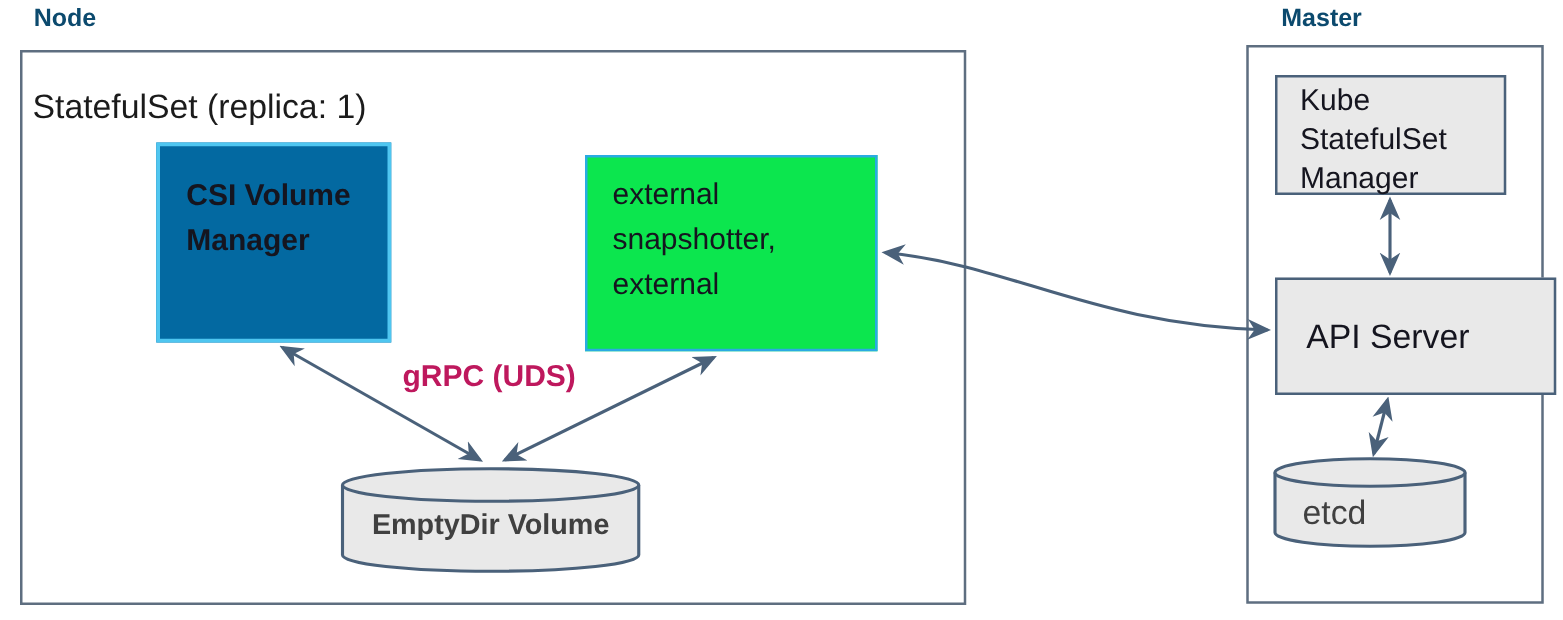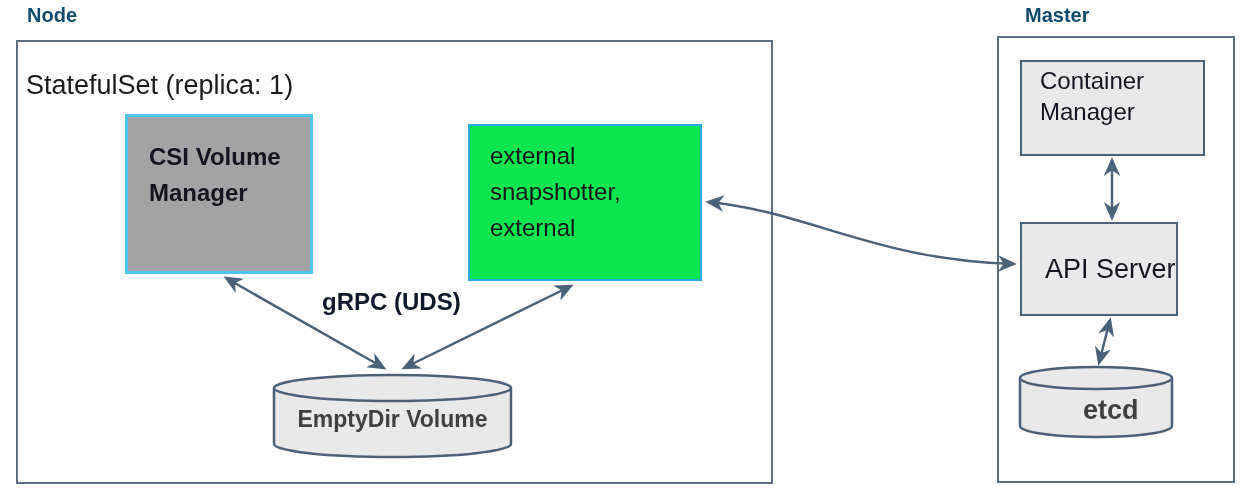--- a/index.html
+++ b/index.html
@@ -42,21 +42,21 @@
     box-sizing: border-box;
     z-index: 1;
     font-size: 24px;
     line-height: 36px;
     color: #15151f;
   }
   .component-box .line { display: block; white-space: nowrap; }
 
   .csi-box {
     left: 125px; top: 114px; width: 188px; height: 160px;
-    background: #a3a3a3;
+    background: #0369a1;
     border: 3px solid #4fc6f0;
     padding: 22px 0 0 21px;
     font-weight: 600;
   }
   .sidecar-box {
     left: 468px; top: 124px; width: 234px; height: 157px;
     background: #0ce64e;
     border: 2px solid #29abe2;
     padding: 12px 0 0 20px;
     font-weight: 400;
@@ -64,48 +64,47 @@
   .gray-box {
     background: #e9e9e9;
     border: 2px solid #4a617a;
   }
   .kcm-box {
     left: 1020px; top: 60px; width: 185px; height: 96px;
     padding: 3px 0 0 18px;
     line-height: 31px;
   }
   .api-box {
-    left: 1020px; top: 222px; width: 158px; height: 94px;
+    left: 1020px; top: 222px; width: 225px; height: 94px;
     font-size: 27px;
     line-height: 90px;
     padding-left: 23px;
   }
   .edge-label {
     font-size: 24px;
     font-weight: 700;
-    color: #0f172a;
+    color: #be185d;
     white-space: nowrap;
     z-index: 3;
   }
   .cyl-label {
     z-index: 3;
     color: #404040;
     white-space: nowrap;
   }
   .emptydir-label {
     left: 274px; top: 406px; width: 237px;
     text-align: center;
     font-size: 23px;
     font-weight: 600;
   }
   .etcd-label {
     left: 1042px; top: 395px;
     font-size: 27px;
-    font-weight: 700;
-    margin-left: 41px;
+    font-weight: 400;
   }
   #wires {
     left: 0; top: 0;
     z-index: 2;
     pointer-events: none;
   }
 </style>
 </head>
 <body>
 
@@ -130,21 +129,22 @@
 
   <div class="abs edge-label" style="left:322px; top:288px;">gRPC (UDS)</div>
 
   <div class="abs cyl-label emptydir-label">EmptyDir Volume</div>
 
   <div class="abs group-label" style="left:985px; top:4px;margin-left:40px;">Master</div>
 
   <div class="abs outer-box" style="left:997px; top:36px; width:238px; height:447px;"></div>
 
   <div class="abs component-box gray-box kcm-box">
-    <span class="line">Container</span>
+    <span class="line">Kube</span>
+    <span class="line">StatefulSet</span>
     <span class="line">Manager</span>
   </div>
 
   <div class="abs component-box gray-box api-box">API Server</div>
 
   <div class="abs cyl-label etcd-label">etcd</div>
 
   <svg id="wires" class="abs" width="1250" height="496" viewBox="0 0 1250 496">
     <defs>
       <marker id="ah" viewBox="0 0 10 10" refX="8.5" refY="5" markerWidth="7.5" markerHeight="7.5" orient="auto-start-reverse">

